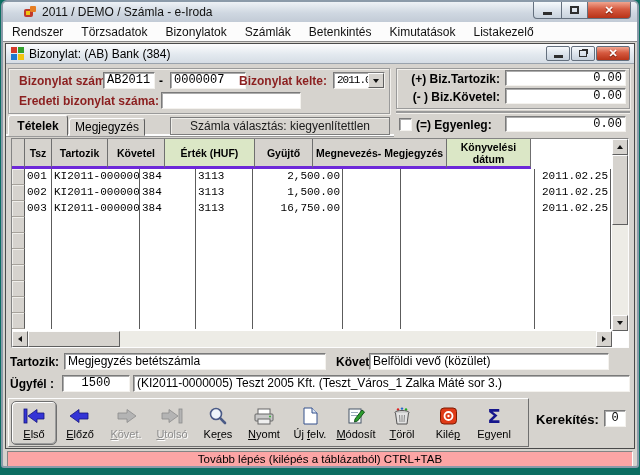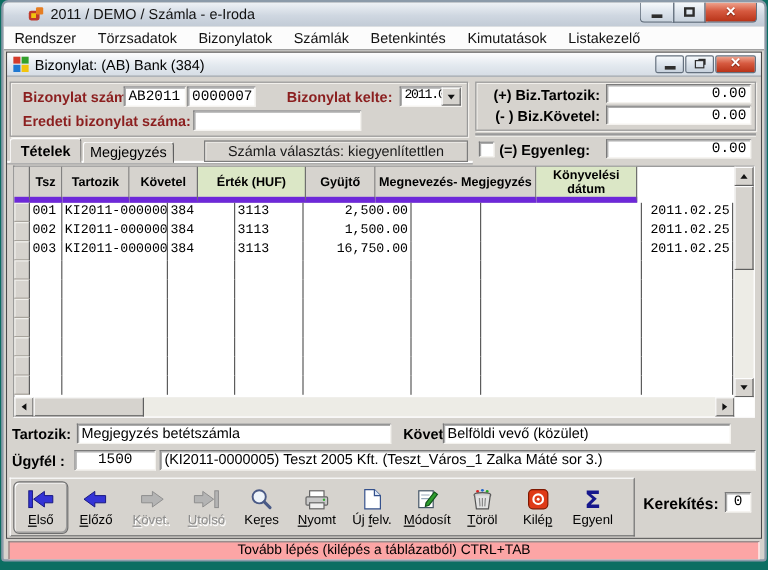--- a/index.html
+++ b/index.html
@@ -51,21 +51,21 @@
   .tab{position:absolute;border:1px solid;border-color:#fdfdfd #5f5f5f #d6d3ce #fdfdfd;
     border-radius:3px 3px 0 0;background:#d6d3ce;display:flex;align-items:center;justify-content:center;font-size:12px;}
   .tab.active{font-weight:bold;z-index:3;}
   .pageline{position:absolute;height:2px;background:#fdfdfd;box-shadow:0 1px 0 #9a9a9a;}
   .flatbtn{position:absolute;background:#d6d3ce;border:1px solid #7c7c7c;box-shadow:inset 1px 1px 0 #efeeea;
     display:flex;align-items:center;justify-content:center;font-size:12px;color:#1a1a1a;}
   
   .grid{position:absolute;background:#fff;border:1px solid;border-color:#848484 #fdfdfd #fdfdfd #848484;}
   .ghead{display:flex;height:30px;}
   .gh{display:flex;align-items:center;justify-content:center;text-align:center;
-    font-size:10.5px;font-weight:bold;background:#d6d3ce;border-right:1px solid #6f6f6f;border-bottom:5px solid #6d28d9;
+    font-size:10.5px;font-weight:bold;background:#d6d3ce;border-right:1px solid #6f6f6f;border-bottom:3px solid #6d28d9;
     white-space:nowrap;overflow:hidden;line-height:12px;}
   .gh.green{background:var(--green,#dbe7c6);}
   .gh.wrap{white-space:normal;}
   .grow{display:flex;height:16px;}
   .gcell{height:16px;line-height:15px;font-family:"Liberation Mono",monospace;font-size:11px;color:#000;
     border-right:1px solid #5c5c5c;padding:0 2px;white-space:nowrap;overflow:hidden;}
   .gcell.r{text-align:right;}
   .gsel{background:#d6d3ce;border-right:1px solid #5c5c5c;border-bottom:1px solid #a7a39c;box-shadow:inset 1px 1px 0 #f0efeb;}
   
   .sbtn{position:absolute;width:16px;height:16px;background:#d6d3ce;border:1px solid;
@@ -147,21 +147,21 @@
             </div>
       </div>
     </div>
 
     <div class="docbody">
 
       <div class="etched" style="position:absolute;left:2px;top:4px;width:382px;height:46px;"></div>
       <span class="lbl" style="left:13px;top:10px;">Bizonylat száma:</span>
       <div class="field" style="left:97px;top:8px;width:52px;">AB2011</div>
       <span class="blbl" style="left:153px;top:10px;">-</span>
-      <div class="field" style="left:150px;top:8px;width:57px;">0000007</div>
+      <div class="field" style="left:164px;top:8px;width:76px;">0000007</div>
       <span class="lbl" style="left:233px;top:10px;">Bizonylat kelte:</span>
       <div class="field" style="left:327px;top:8px;width:52px;letter-spacing:-1px;font-size:11px;">2011.02.25</div>
       <div class="ddbtn" style="left:362px;top:9px;">
             <div class="tri-d"></div>
           </div>
       <span class="lbl" style="left:13px;top:30px;">Eredeti bizonylat száma:</span>
       <div class="field" style="left:155px;top:28px;width:140px;"></div>
 
       <div class="etched" style="position:absolute;left:390px;top:4px;width:234px;height:41px;"></div>
       <span class="blbl" style="left:390px;top:8px;width:104px;text-align:right;">(+) Biz.Tartozik:</span>

